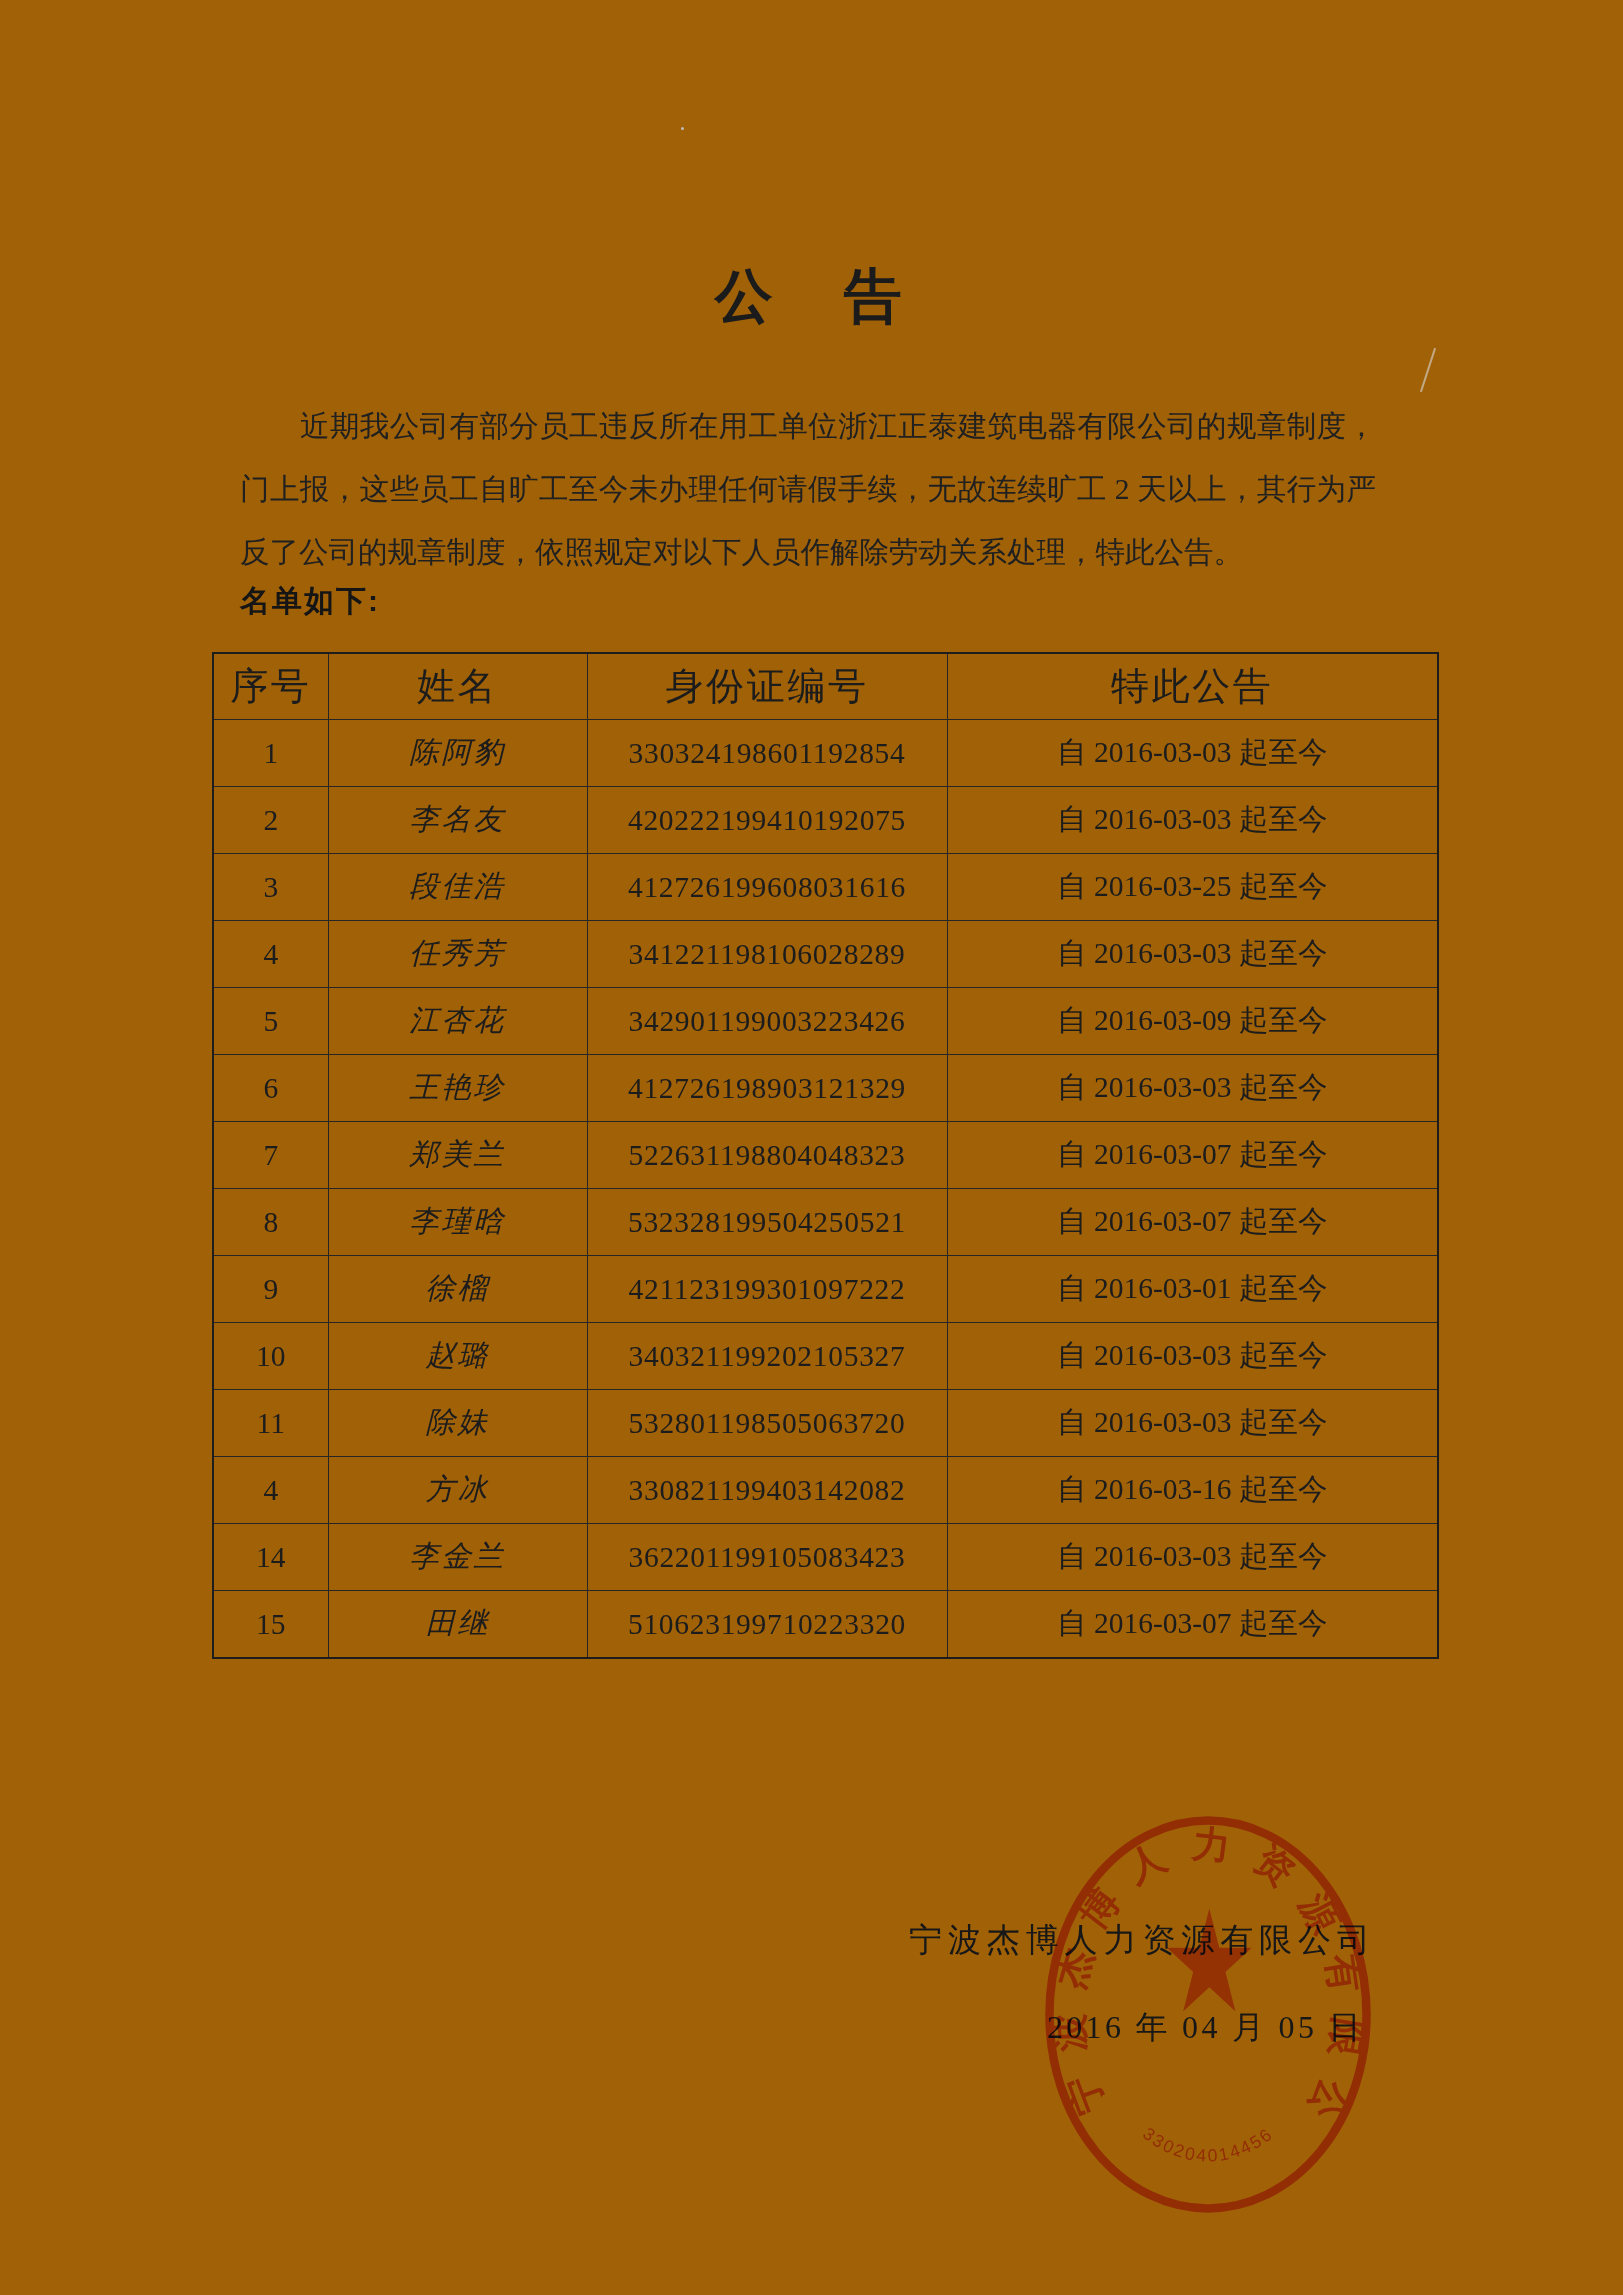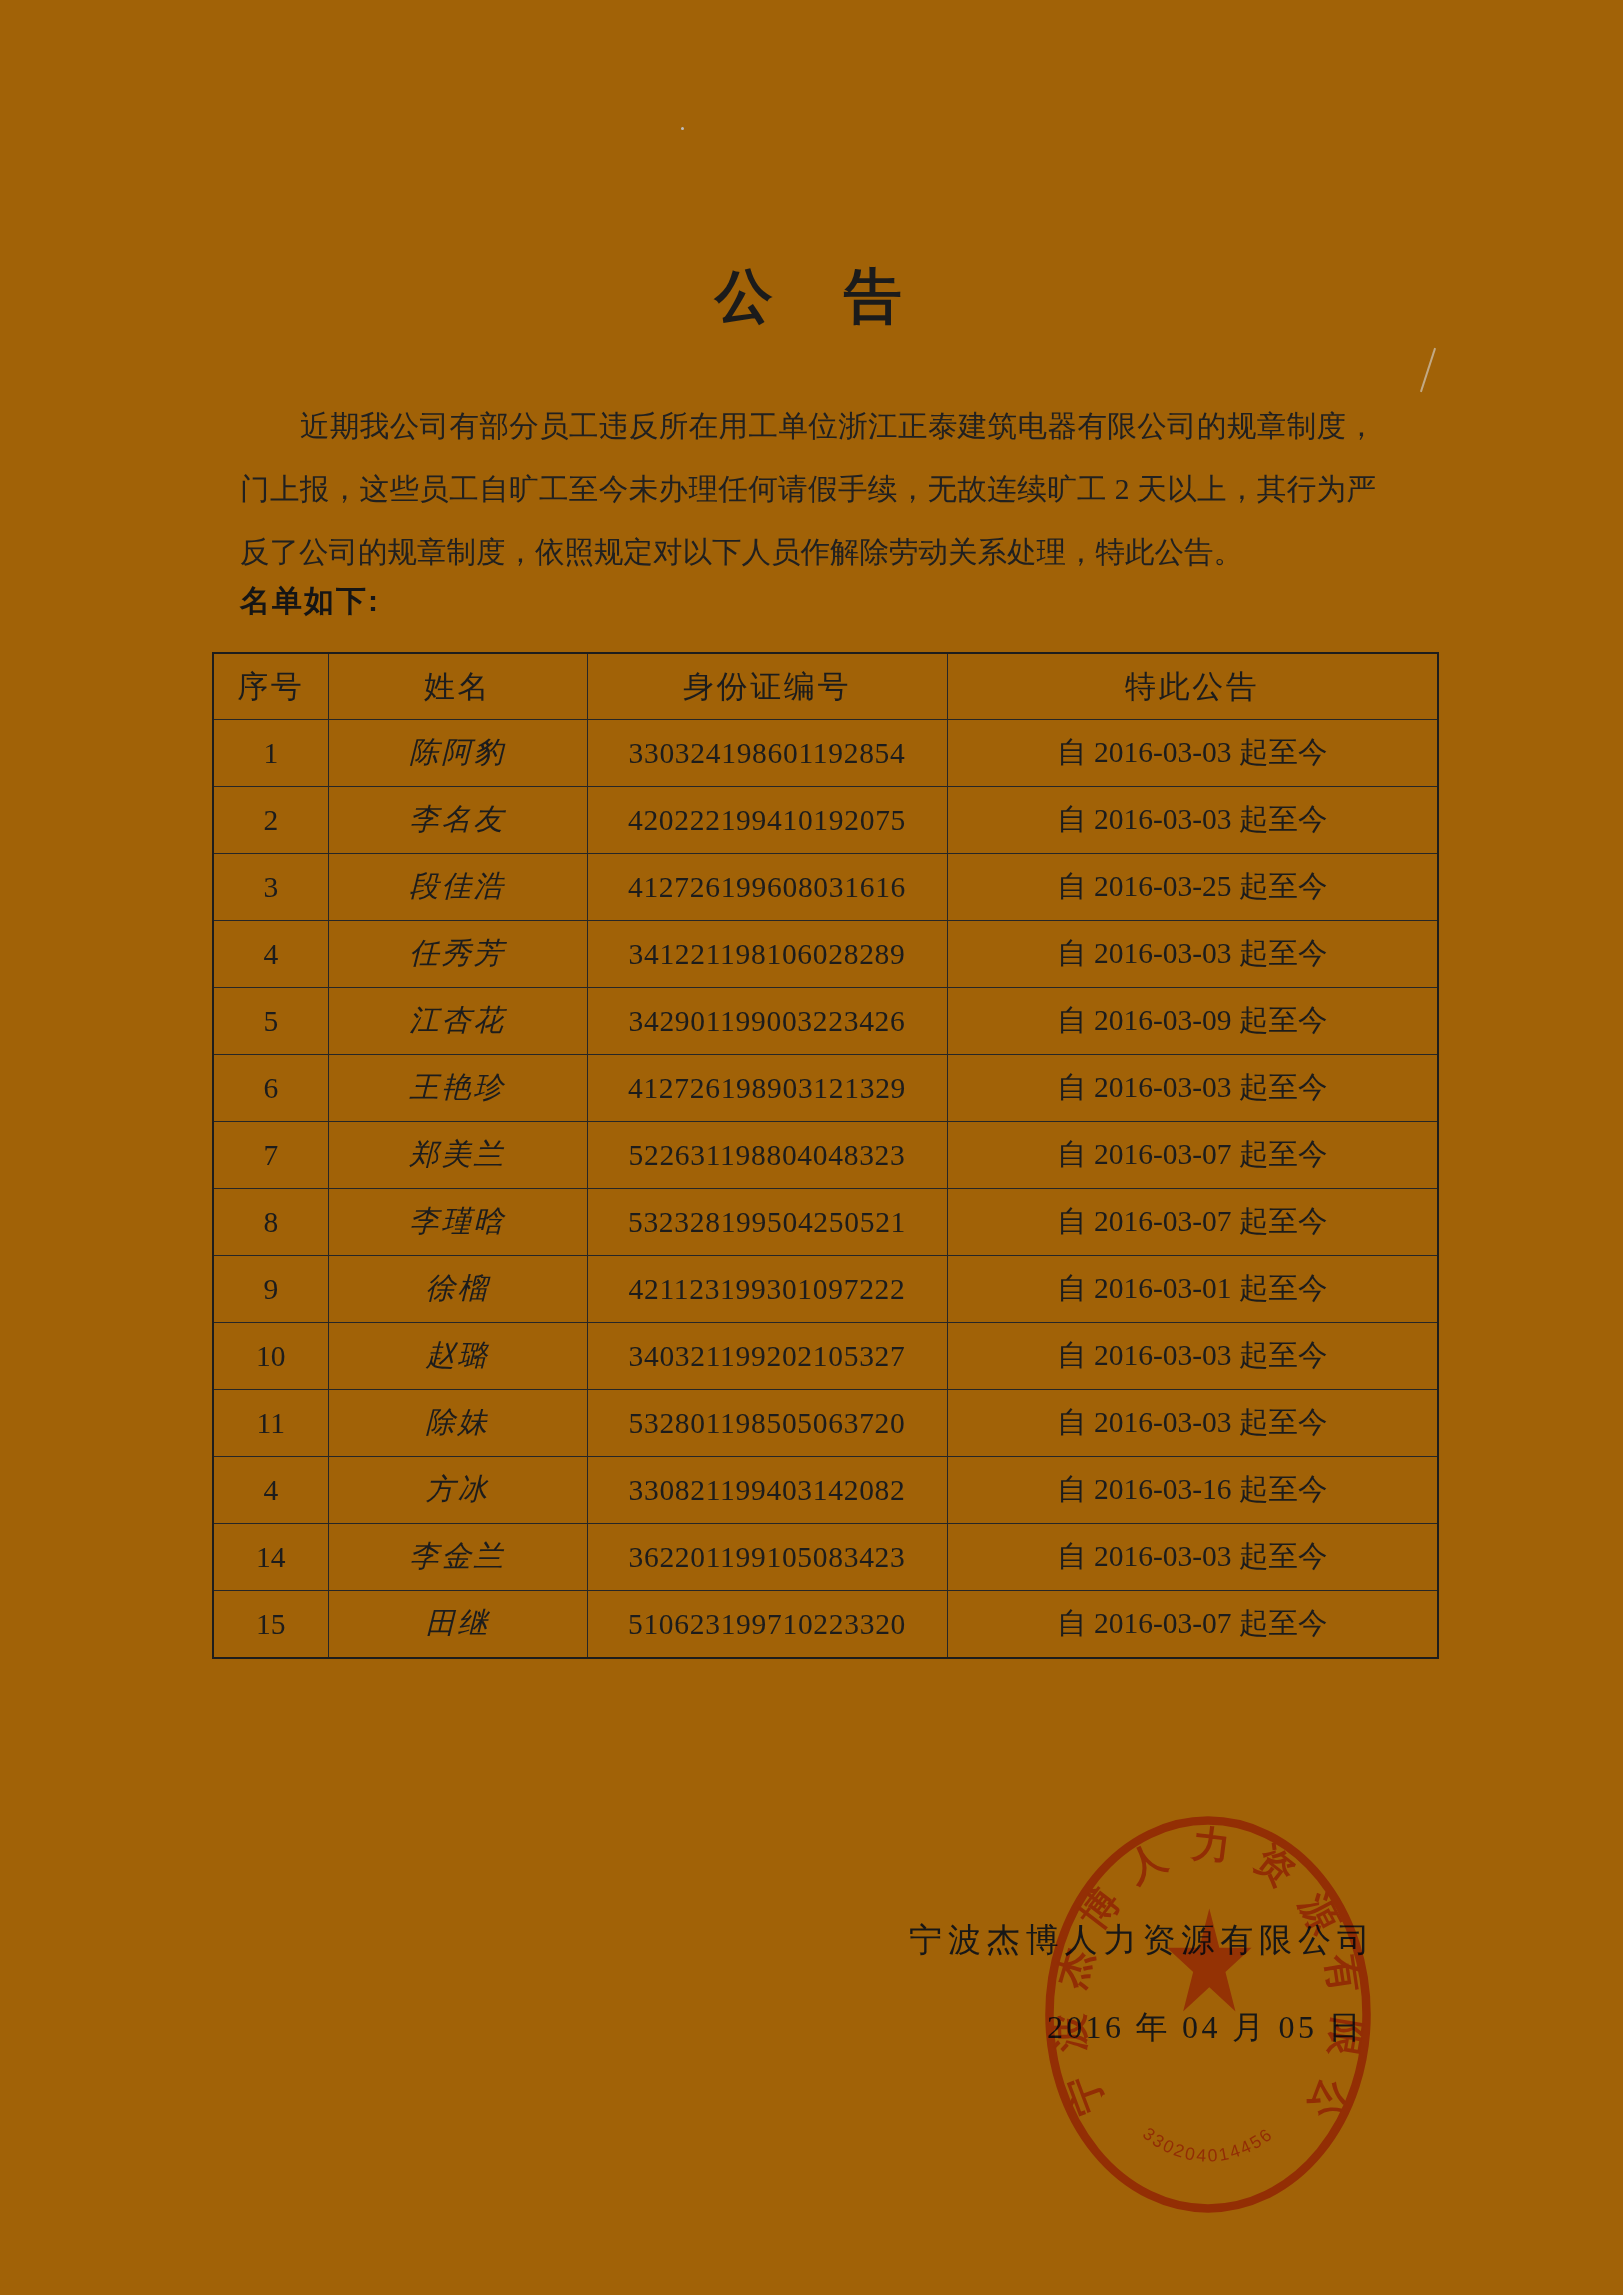--- a/index.html
+++ b/index.html
@@ -40,21 +40,21 @@
     table-layout:fixed;
   }
   table.roster th, table.roster td{
     border:1.6px solid #262626;
     text-align:center;vertical-align:middle;
     font-weight:400;
     padding:0;
     color:#1c1c1c;
   }
   table.roster{border:2.6px solid #1d1d1d;}
-  table.roster th{height:65px;font-size:31px;letter-spacing:2.6px;margin-top:48px;}
+  table.roster th{height:65px;font-size:38px;letter-spacing:2.6px;margin-top:48px;}
   table.roster td{height:66px;font-size:29.5px;}
   td.cell-id{font-size:31px;letter-spacing:0.7px;}
   td.cell-name{letter-spacing:2.6px;font-style:italic;}
   td.cell-no{font-size:30px;}
   .sig-company{
     position:absolute;left:909px;top:1918px;
     font-size:33px;letter-spacing:5.9px;color:#171717;
     z-index:3;white-space:nowrap;
   }
   .sig-date{

